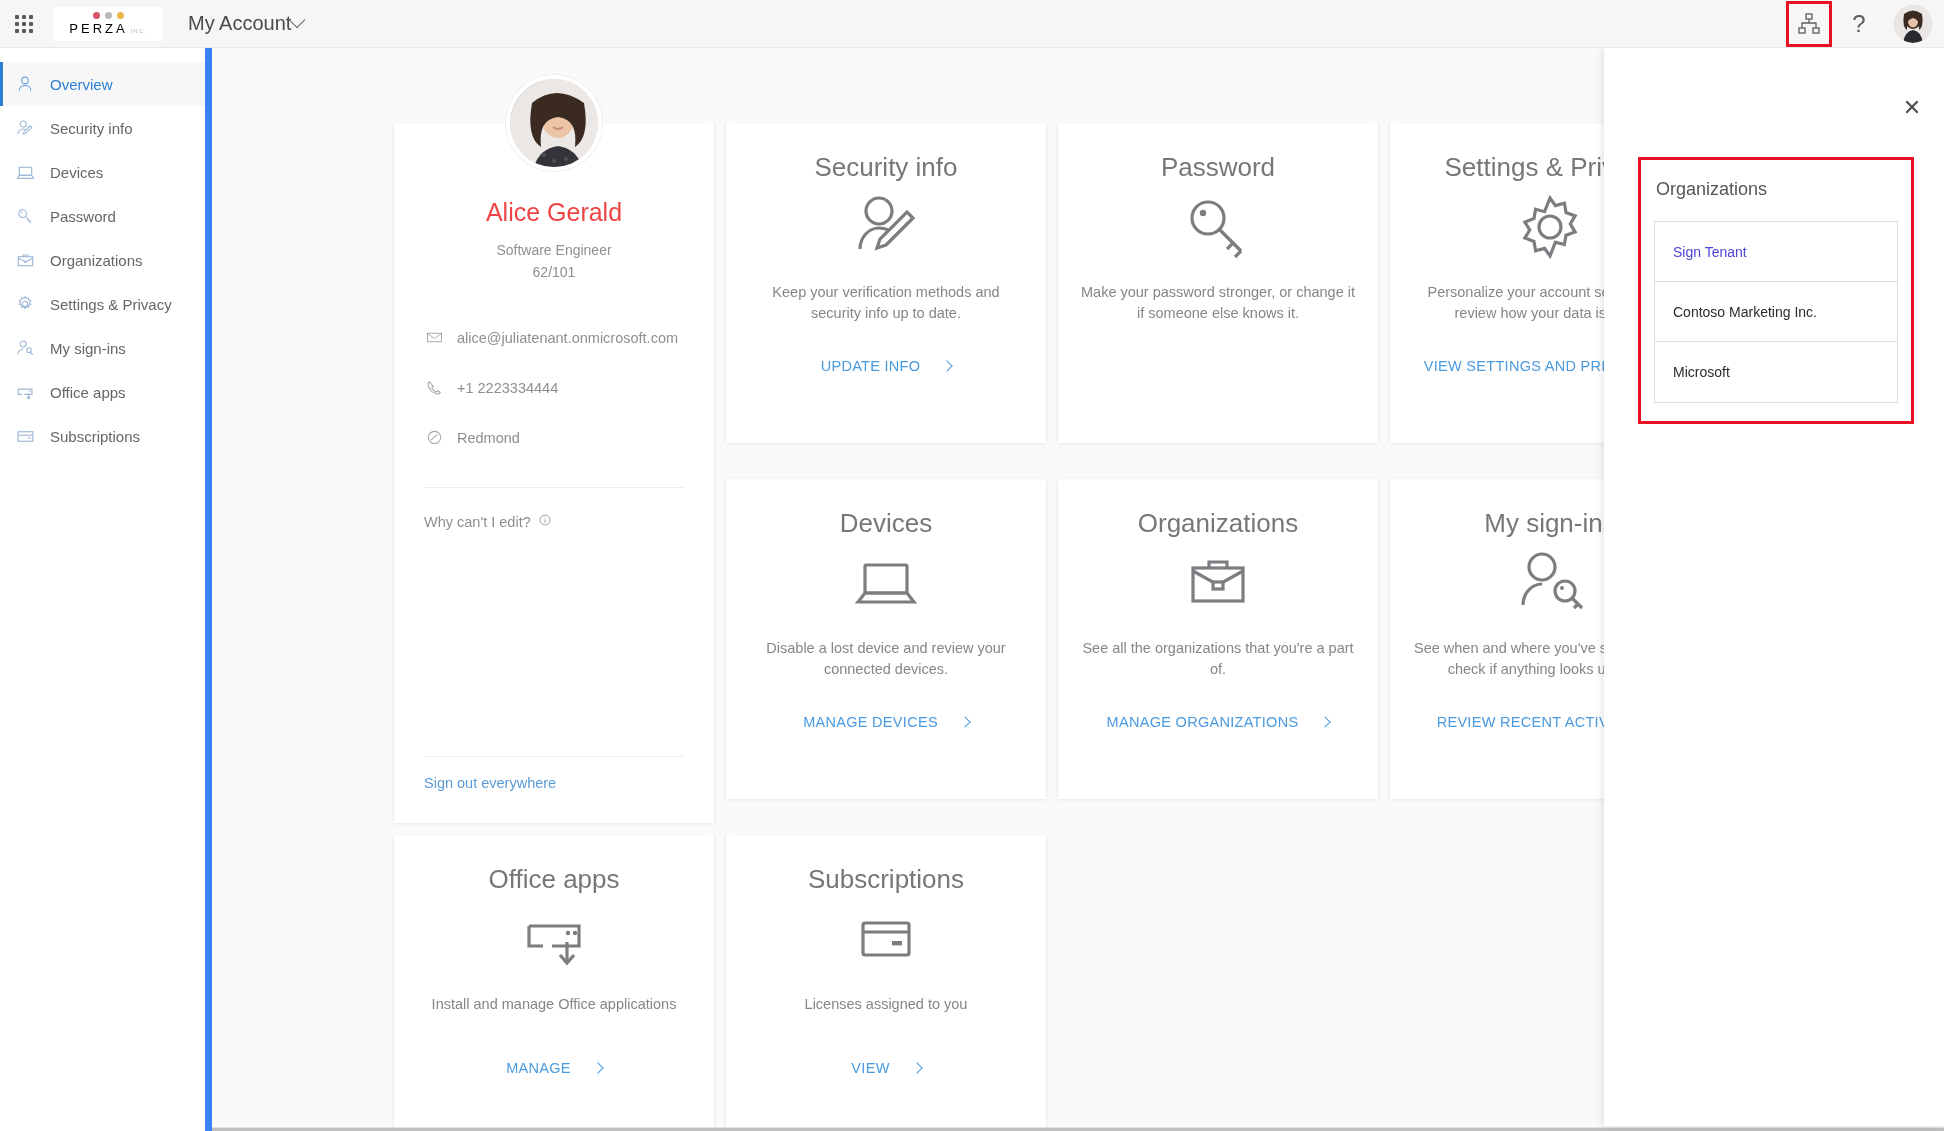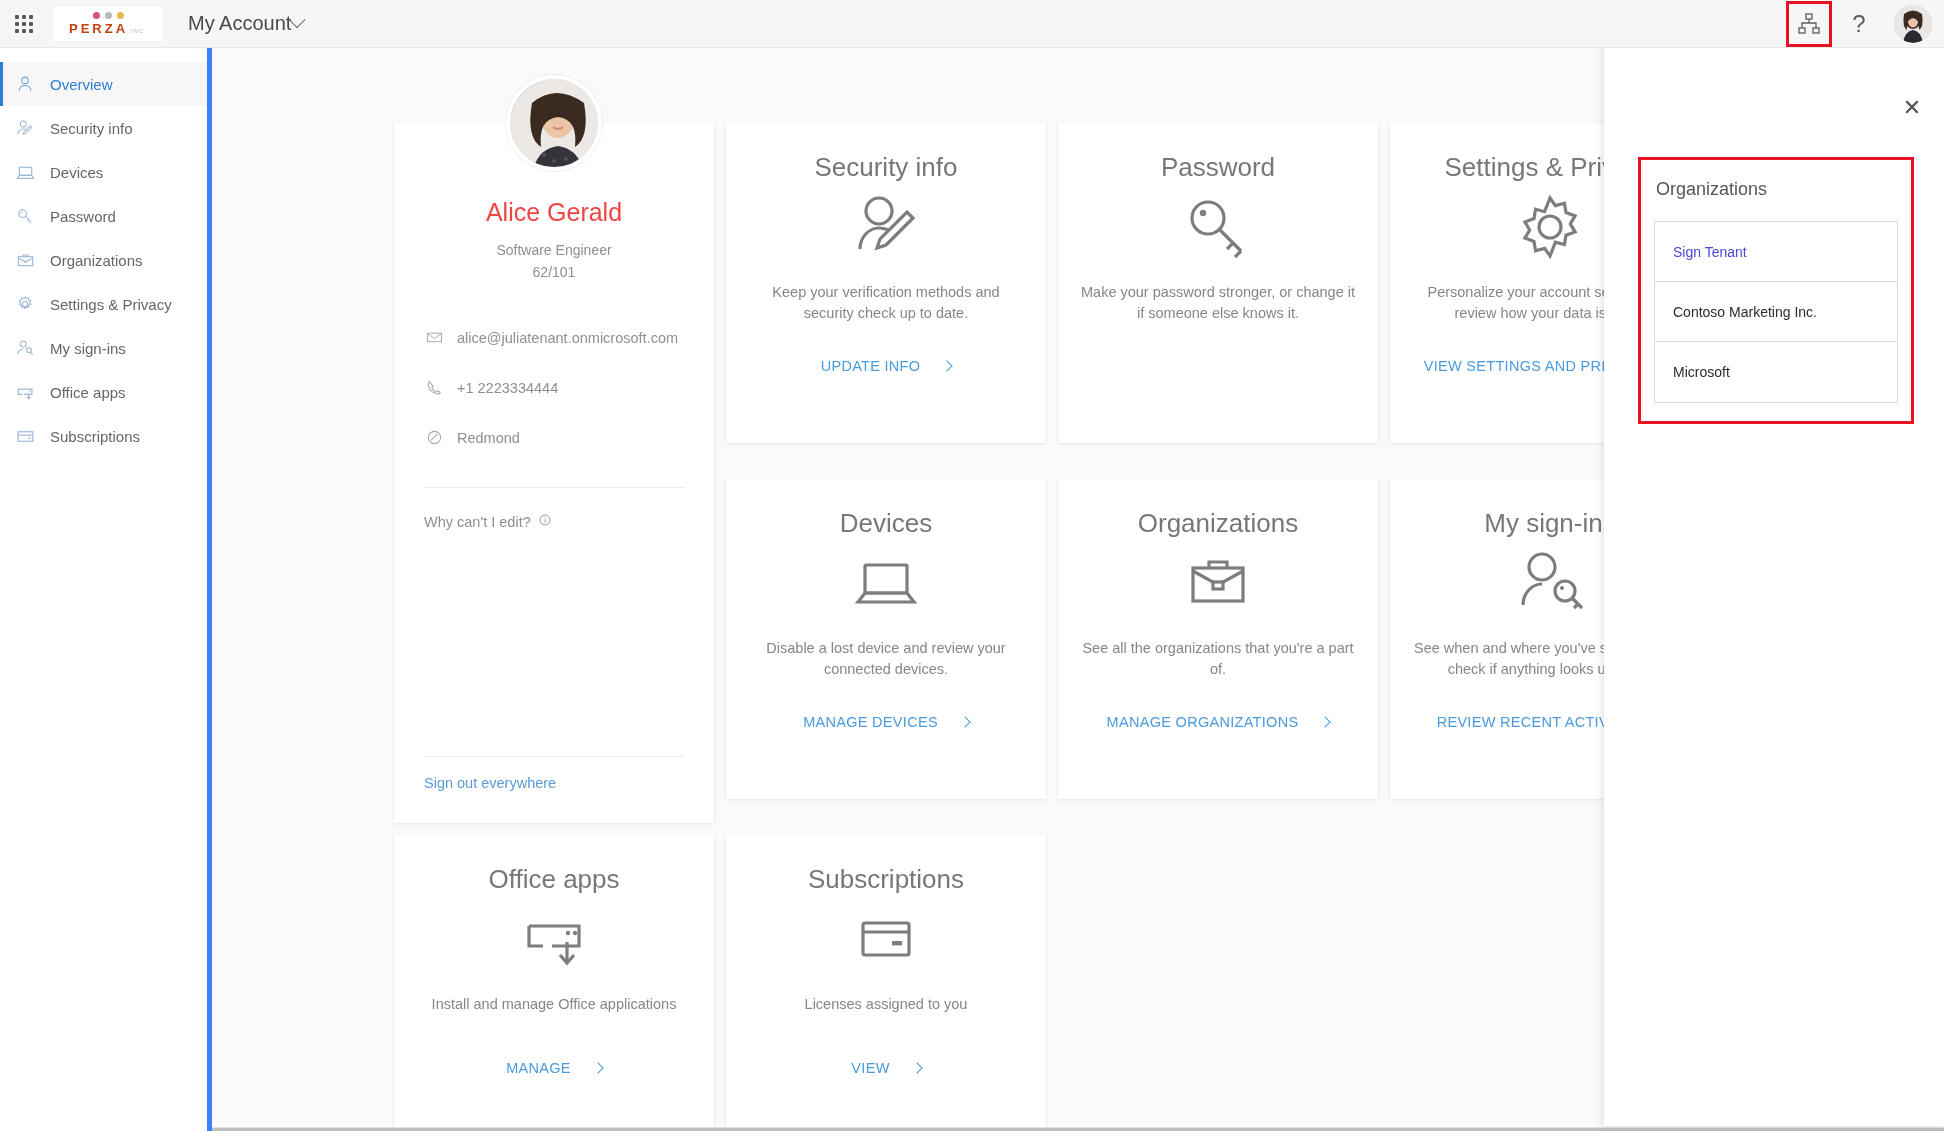--- a/index.html
+++ b/index.html
@@ -28,42 +28,42 @@
   .brandlogo {
     width:108px; height:34px; background:#ffffff;
     display:flex; flex-direction:column; align-items:center; justify-content:center;
     margin-left:6px; cursor:pointer;
   }
   .brand-dots { display:flex; gap:5px; margin-bottom:2px; }
   .brand-dots i { width:7px; height:7px; border-radius:50%; display:block; }
   .brand-word {
     display:flex; align-items:baseline; gap:3px;
   }
-  .brand-word .bw { font-size:13px; font-weight:bold; letter-spacing:3px; color:#c2410c; font-family:"Liberation Sans", sans-serif;}
+  .brand-word .bw { font-size:13px; font-weight:normal; letter-spacing:3px; color:#000000; font-family:"Liberation Sans", sans-serif;}
   .brand-word .bi { font-size:6px; letter-spacing:1px; color:#b8b8b8; }
 
   .acct-title {
     margin-left:26px; font-size:20px; color:#4a4a4a; font-weight:400;
     display:flex; align-items:center; cursor:pointer;
   }
   .chev-d { display:inline-block; width:12px; height:12px; border-right:1.6px solid #6b6b6b; border-bottom:1.6px solid #6b6b6b; transform:rotate(45deg) translate(-3px,-3px); }
 
   .topbar-right { margin-left:auto; display:flex; align-items:center; height:48px; padding-right:12px; gap:4px; }
   .tb-icon { width:46px; height:46px; display:flex; align-items:center; justify-content:center; cursor:pointer; position:relative; }
   .tb-icon.highlight { outline:3px solid #e81123; outline-offset:-3px; }
   .tb-help { font-size:24px; color:#5d5d5d; font-weight:400; }
   .tb-avatar {
     width:38px; height:38px; border-radius:50%; overflow:hidden; margin-left:8px;
     background:#d8d8da; cursor:pointer; position:relative;
   }
 
   
   .sidebar {
     position:absolute; left:0; top:48px; width:212px; height:1083px;
-    background:#ffffff; border-right:5px solid #3b82f6; padding-top:14px; z-index:20;
+    background:#ffffff; border-right:7px solid #3b82f6; padding-top:14px; z-index:20;
   }
   .nav-item {
     display:flex; align-items:center; height:44px; padding-left:14px; gap:14px;
     cursor:pointer; color:#666; font-size:15px; position:relative;
   }
   .nav-item .nav-ico { width:22px; height:22px; display:flex; align-items:center; justify-content:center; color:#9db7d6; }
   .nav-item.active { background:#f7f7f7; color:#2d7fd3; }
   .nav-item.active::before { content:""; position:absolute; left:0; top:0; bottom:0; width:3px; background:#2d7fd3; }
   .nav-item.active .nav-ico { color:#6ba2de; }
 
@@ -399,21 +399,21 @@
 
       <div class="card">
         <div class="card-title">Security info</div>
         <div class="card-icon">
           <svg width="74" height="74" viewBox="0 0 74 74" fill="none" stroke="#7b7d80" stroke-width="3.2">
             <circle cx="30" cy="21" r="13"></circle>
             <path d="M11 59c0-12 9-21 19-21 3 0 6 .6 9 1.8"></path>
             <path d="M64 28 37 55l-9 3 3-9 27-27z"></path>
           </svg>
         </div>
-        <div class="card-desc">Keep your verification methods and security check up to date.</div>
+        <div class="card-desc">Keep your verification methods and security info up to date.</div>
         <div class="linkwrap">
           <div class="card-link">
             <span>UPDATE INFO</span>
             <span class="chev"></span>
           </div>
         </div>
       </div>
 
       <div class="card">
         <div class="card-title">Password</div>

